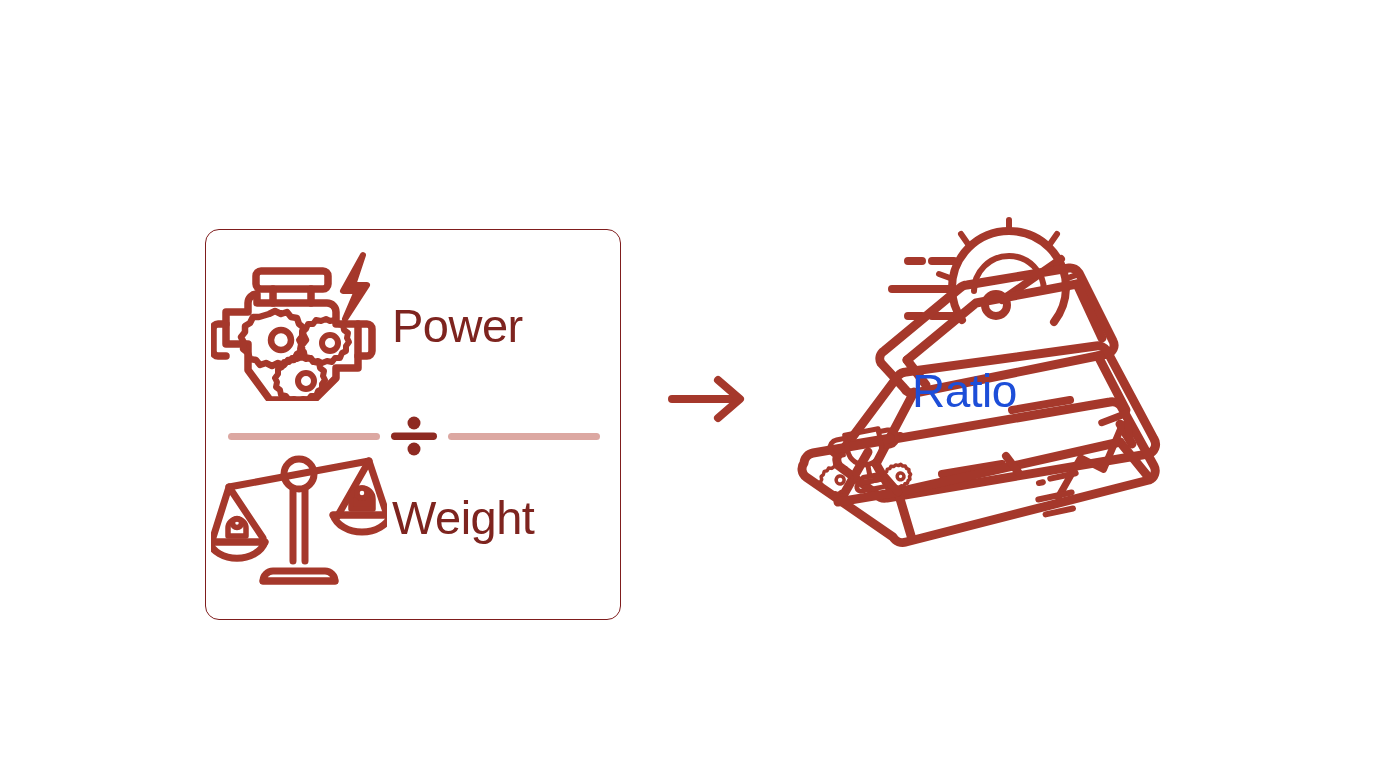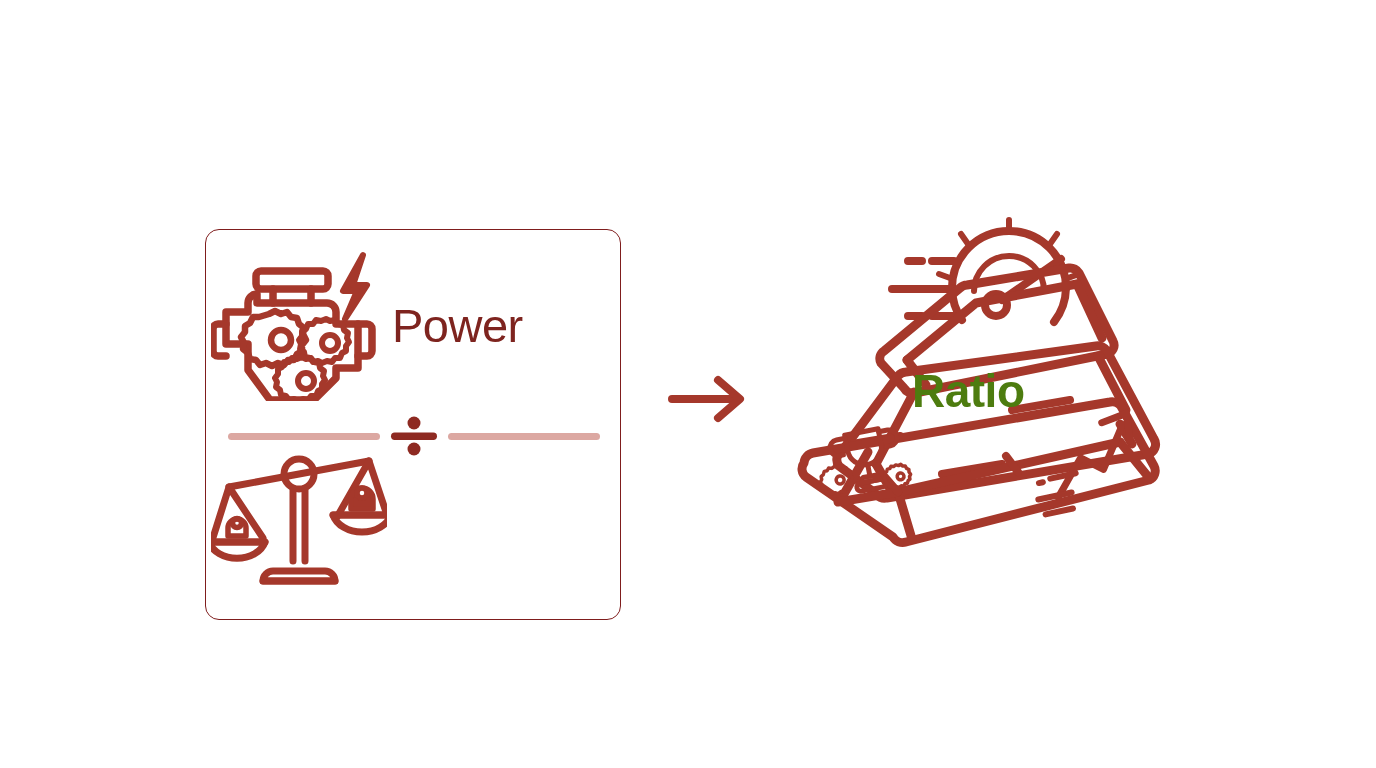--- a/index.html
+++ b/index.html
@@ -114,26 +114,25 @@
     top: 196px;
     width: 400px;
     height: 360px;
   }
 
   
   .ratio-label {
     position: absolute;
     left: 912px;
     top: 368px;
-    color: #4d7c0f;
+    color: #1d4ed8;
     font-size: 46px;
     line-height: 1;
     letter-spacing: -0.5px;
     white-space: nowrap;
-    font-weight: bold;
   }
 </style>
 </head>
 <body>
 
 <div id="stage">
 
   <div class="formula-card">
 
     <div class="row row-power">
@@ -212,20 +211,21 @@
           <path d="M122 72 a30 23 0 0 0 58 0 z"></path>
           <path d="M122 72 h58"></path>
 
           <g stroke-width="5.5" fill="#A5382B">
             <path d="M140 66 v-10 a11 11 0 0 1 22 0 v10 z"></path>
             <circle cx="151" cy="50" r="5" fill="#ffffff"></circle>
           </g>
         </svg>
       </div>
       <div class="label-cell">
+        <div class="label-main">Weight</div>
       </div>
     </div>
   </div>
 
   <div class="arrow">
     <svg width="82" height="54" viewBox="0 0 82 54" fill="none" stroke="#A5382B" stroke-width="8" stroke-linecap="round" stroke-linejoin="round">
       <path d="M4 27 H70"></path>
       <path d="M50 8 L72 27 L50 46"></path>
     </svg>
   </div>

